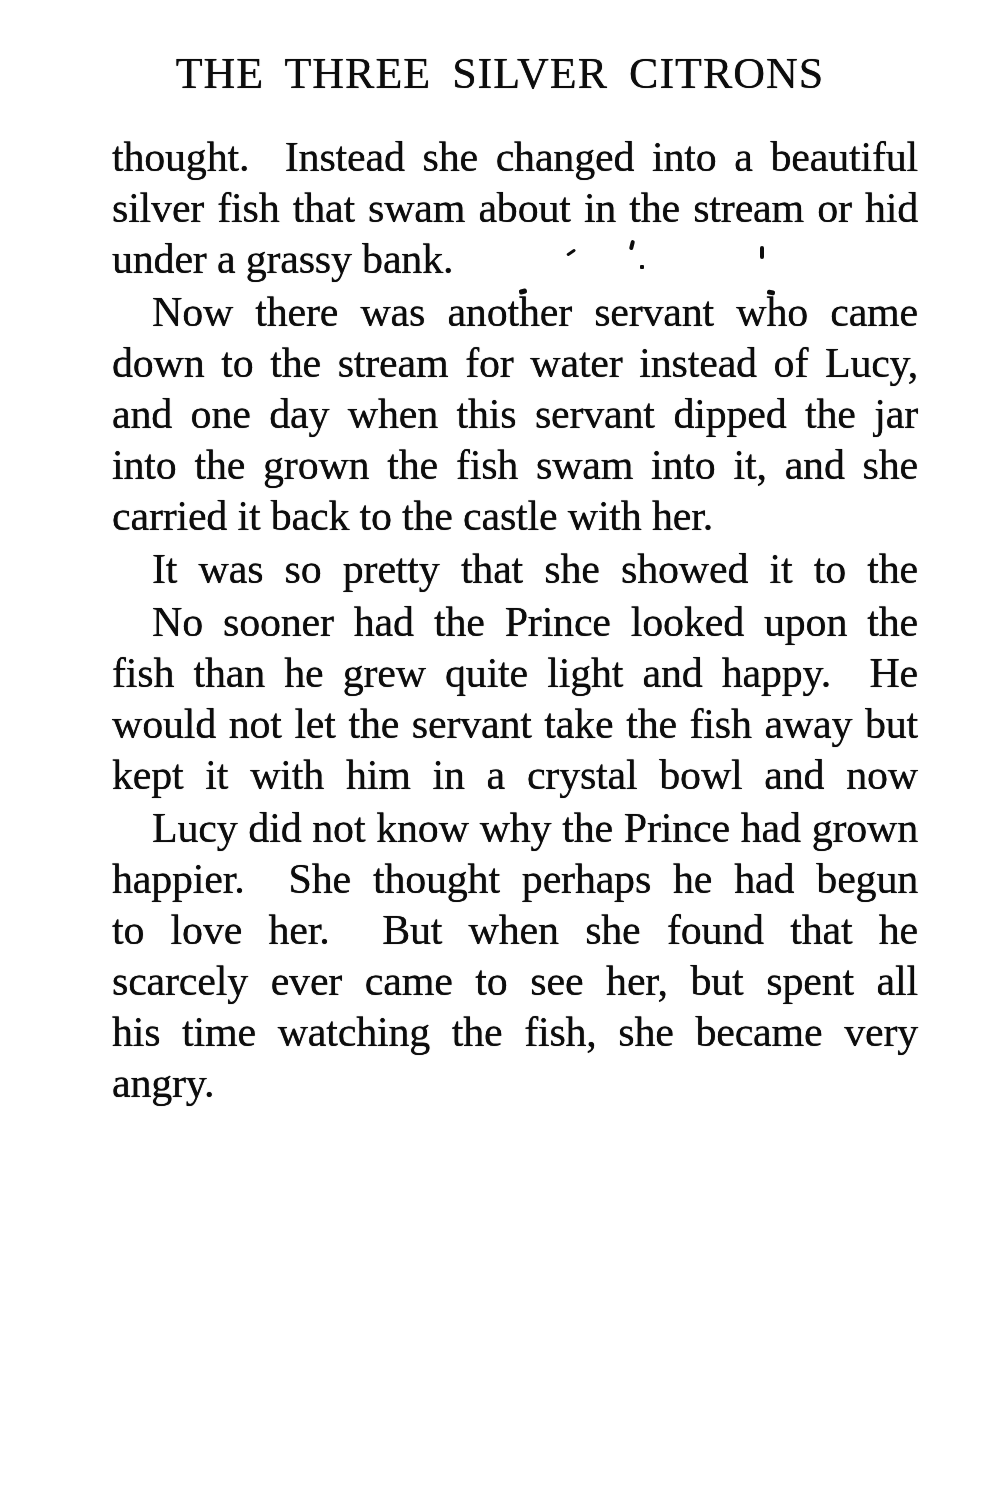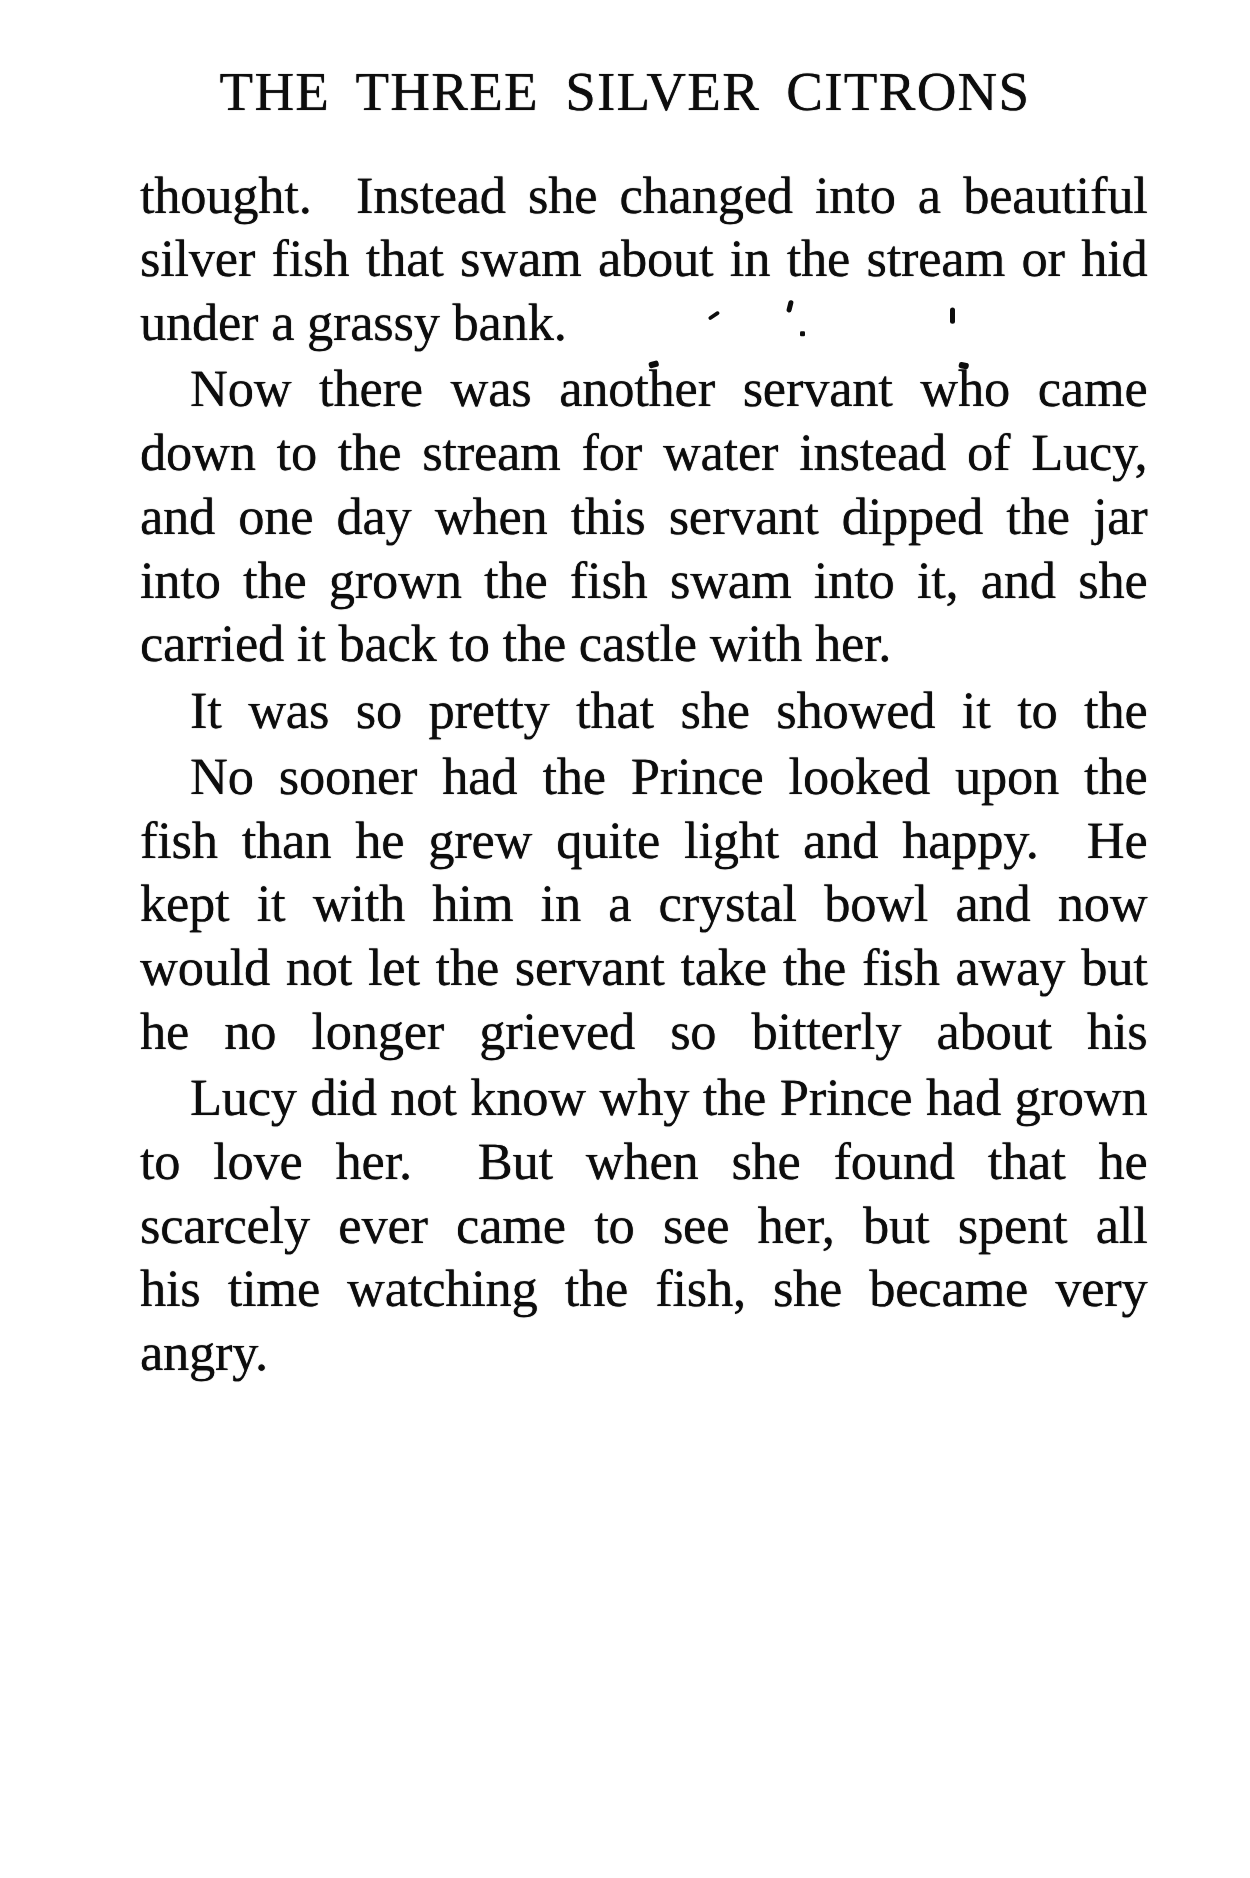--- a/index.html
+++ b/index.html
@@ -99,27 +99,27 @@
       <div class="line last">carried it back to the castle with her.</div>
     </div>
 
     <div class="paragraph">
       <div class="line indent">It was so pretty that she showed it to the</div>
     </div>
 
     <div class="paragraph">
       <div class="line indent">No sooner had the Prince looked upon the</div>
       <div class="line">fish than he grew quite light and happy.&nbsp; He</div>
+      <div class="line">would not let the servant take the fish away but</div>
       <div class="line">kept it with him in a crystal bowl and now</div>
-      <div class="line">would not let the servant take the fish away but</div>
-      <div class="line">he no longer grieved so bitterly about his</div>
     </div>
 
     <div class="paragraph">
       <div class="line indent">Lucy did not know why the Prince had grown</div>
+      <div class="line">happier.&nbsp; She thought perhaps he had begun</div>
       <div class="line">to love her.&nbsp; But when she found that he</div>
       <div class="line">scarcely ever came to see her, but spent all</div>
       <div class="line">his time watching the fish, she became very</div>
       <div class="line last">angry.</div>
     </div>
 
 
   </main>
 
   <span class="artifact a-slash"></span>

